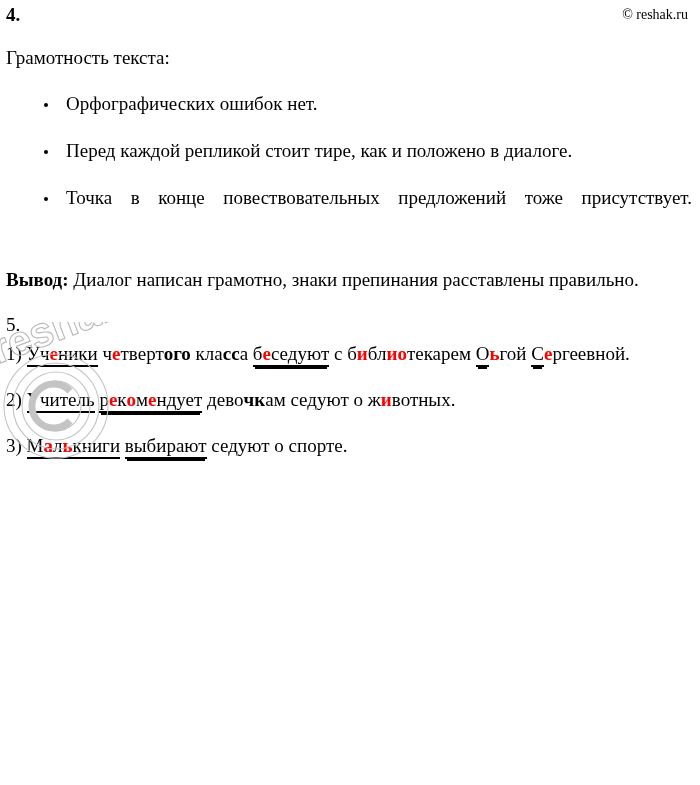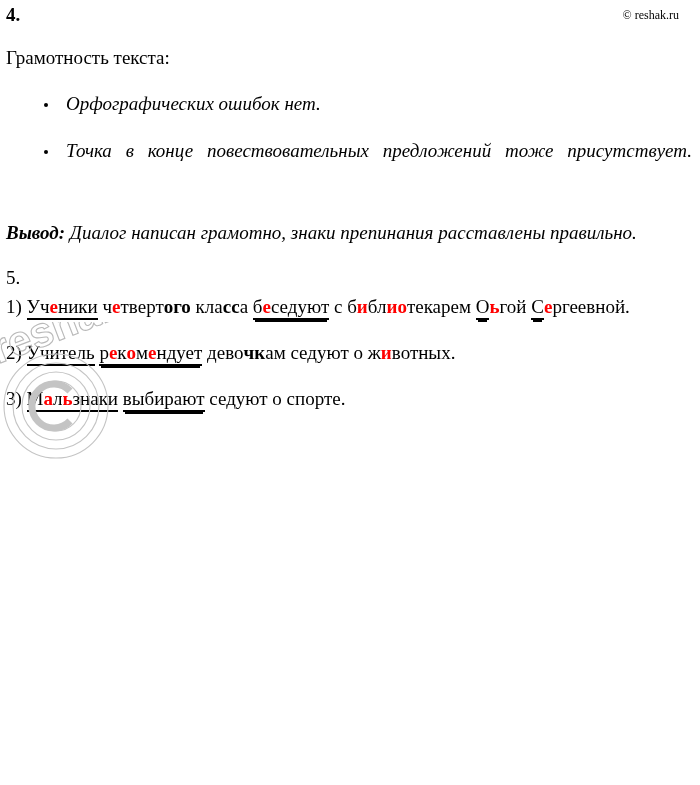--- a/index.html
+++ b/index.html
@@ -32,40 +32,39 @@
   .task-num {
     position: absolute;
     left: 2px;
     top: 0;
     font-size: 19px;
     font-weight: bold;
     line-height: 22px;
   }
   .copyright {
     position: absolute;
-    right: 17px;
+    right: 8px;
     top: 0;
-    font-size: 12px;
+    font-size: 14px;
     line-height: 22px;
     white-space: nowrap;
   }
 
   
   .section-head {
     font-size: 19px;
     font-weight: normal;
     line-height: 24px;
     margin: 16px 0 0 2px;
   }
 
   ul.bullets {
     list-style: none;
     margin: 0;
     padding: 0;
-    font-style: italic;
   }
   ul.bullets > li {
     position: relative;
     font-size: 19px;
     line-height: 26px;
     margin-top: 21px;
     padding-left: 62px;
     padding-right: 4px;
   }
   ul.bullets > li::before {
@@ -87,21 +86,20 @@
     display: inline-block;
     width: 100%;
   }
 
   .conclusion {
     font-size: 19px;
     line-height: 34px;
     margin: 26px 2px 0 2px;
     text-align: justify;
     text-justify: inter-word;
-    font-style: italic;
   }
   .conclusion b { font-weight: bold; }
 
   .sent-list {
     margin: 0;
     padding: 0;
     list-style: none;
   }
   .sent-list > li {
     font-size: 19px;
@@ -164,20 +162,21 @@
     <div class="task-num">4.</div>
     <div class="copyright">© reshak.ru</div>
   </div>
 
   <div class="section-head">Грамотность текста:</div>
   <ul class="bullets">
     <li>Орфографических ошибок нет.</li>
   </ul>
 
   <ul class="bullets">
+    <li>Перед каждой репликой стоит тире, как и положено в диалоге.</li>
     <li class="justify">Точка в конце повествовательных предложений тоже присутствует.</li>
   </ul>
 
   <p class="conclusion">
     <b>Вывод:</b><span> Диалог написан грамотно, знаки препинания расставлены правильно.</span>
   </p>
 
   <div class="section-head">5.</div>
 
   <ol class="sent-list">
@@ -198,21 +197,21 @@
       <span class="u1">Учитель</span>
       <span class="u2"><span>р</span><span class="r">е</span><span>к</span><span class="r">о</span><span>м</span><span class="r">е</span><span>ндует</span></span>
       <span><span>дево</span><span class="b">чк</span><span>ам</span></span>
       <span>седуют</span>
       <span>о</span>
       <span><span>ж</span><span class="r">и</span><span>вотных.</span></span>
     </li>
 
     <li class="spaced">
       <span>3)</span>
-      <span class="u1"><span>М</span><span class="r">а</span><span>л</span><span class="r">ь</span><span>знаки</span></span>
+      <span class="u1"><span>М</span><span class="r">а</span><span>л</span><span class="r">ь</span><span>книги</span></span>
       <span class="u2">выбирают</span>
       <span>седуют</span>
       <span>о</span>
       <span>спорте.</span>
     </li>
   </ol>
 
 </div>
 
 </body></html>

